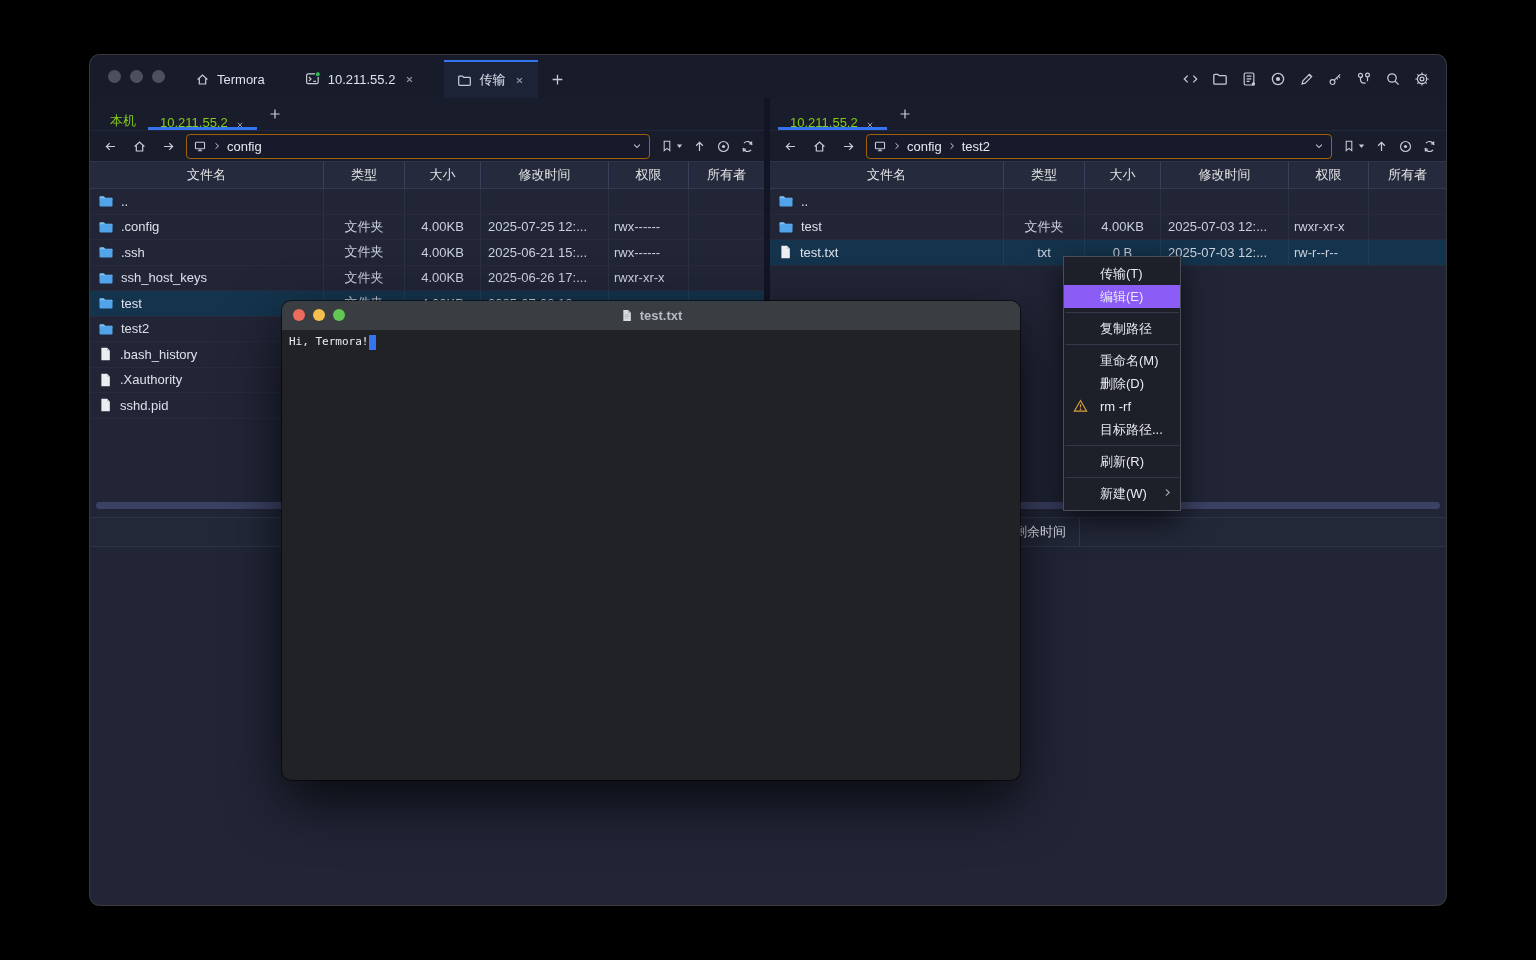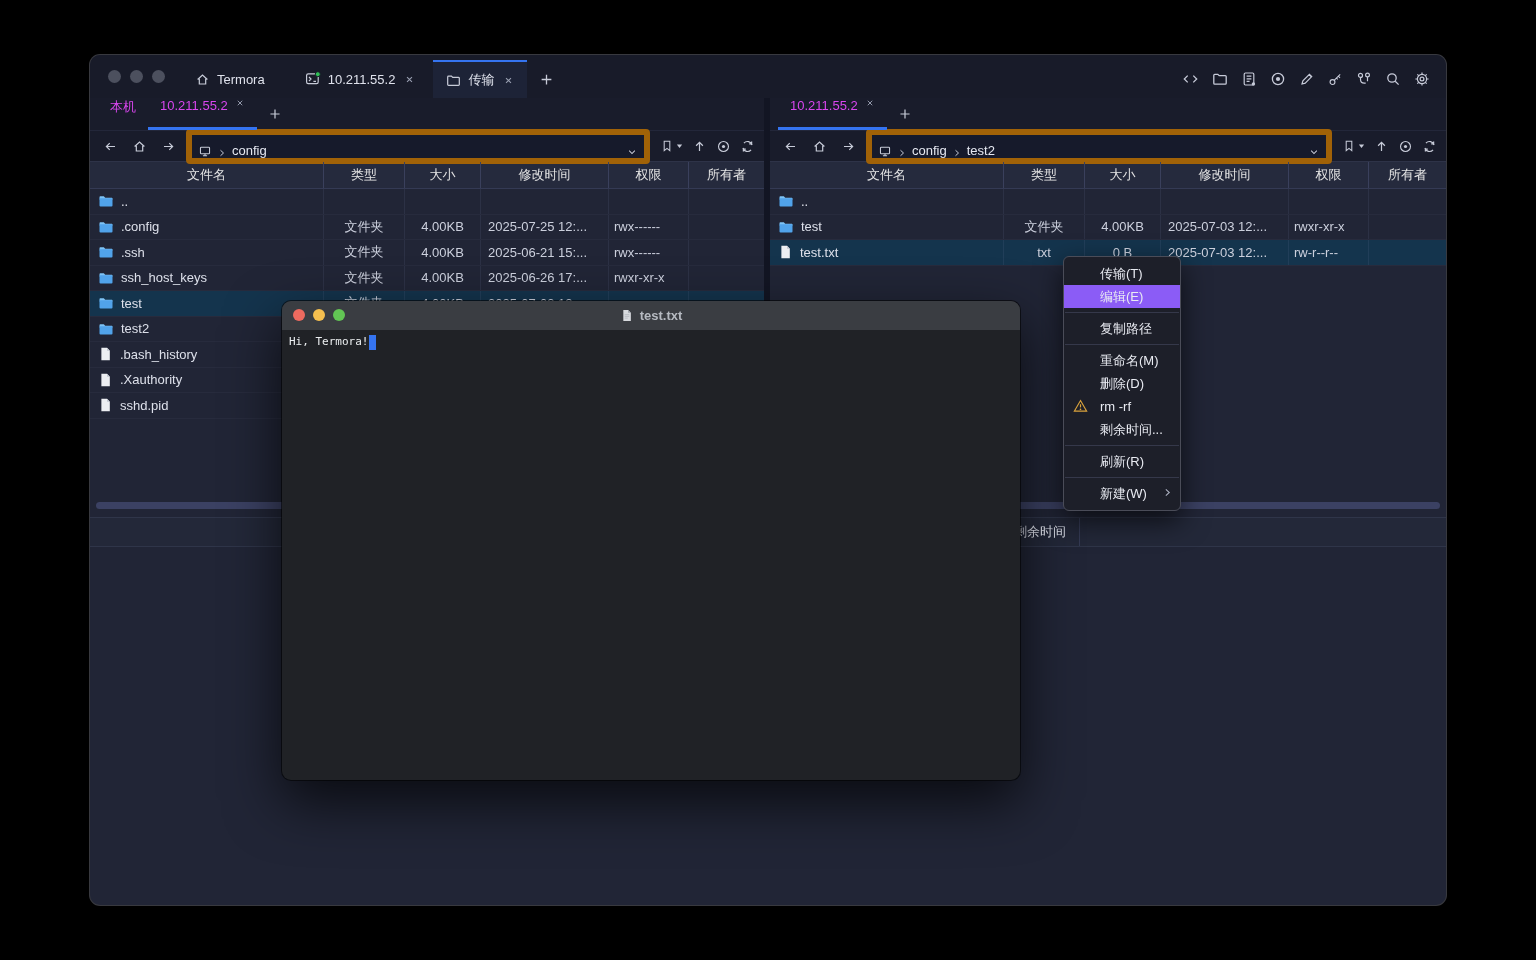--- a/index.html
+++ b/index.html
@@ -7,38 +7,38 @@
   svg{display:block}
   .ic{color:#c7cbd8}
   
   .window{position:absolute;left:90px;top:55px;width:1356px;height:850px;background:#212536;
     border-radius:10px;overflow:hidden;box-shadow:0 0 0 1px #38393f,0 28px 80px rgba(0,0,0,.75);}
   .titlebar{position:absolute;left:0;top:0;right:0;height:43px;background:#181b29;border-bottom:1px solid #262a3a;}
   .traffic{position:absolute;left:18px;top:15px;display:flex;gap:9px}
   .traffic span{width:13px;height:13px;border-radius:50%;background:#4c505e}
   .main-tabs{position:absolute;left:92px;top:5px;bottom:0;display:flex;align-items:stretch}
   .main-tab{display:flex;align-items:center;gap:7px;padding:0 13px;color:#dfe2ec}
-  .main-tab.active{background:#1d2337;border-top:2px solid #3574f0;padding-top:0;margin-left:5px}
+  .main-tab.active{background:#1d2337;border-top:2px solid #3574f0;padding-top:0;margin-left:16px}
   .main-tab .close{margin-left:2px;color:#9aa0b2}
   .tab-plus{display:flex;align-items:center;padding:0 12px;color:#c7cbd8}
   .tb-actions{position:absolute;right:16px;top:5px;bottom:0;display:flex;align-items:center;gap:13px;color:#c6cad8}
   
   .panes{position:absolute;left:0;top:43px;right:0;height:414px}
   .pane{position:absolute;top:0;bottom:0;width:674px}
   .pane.left{left:0}.pane.right{left:680px;width:676px}
   .pane-divider{position:absolute;left:674px;top:0;bottom:0;width:6px;background:#121523}
   .ptabs{height:32px;background:#191c2b;border-bottom:1px solid #23273a;display:flex;align-items:stretch;padding-left:8px}
-  .ptab{position:relative;display:flex;align-items:flex-start;gap:7px;padding:0 12px;color:#d946ef}
+  .ptab{position:relative;display:flex;align-items:flex-end;gap:7px;padding:0 12px;color:#84cc16}
   .ptab .close{color:#9aa0b2}
   .ptab.active::after{content:"";position:absolute;left:0;right:0;bottom:0;height:3px;background:#3574f0}
   .ptab-plus{display:flex;align-items:center;padding:0 11px;color:#c7cbd8}
   .ptoolbar{height:30px;background:#191c2b;display:flex;align-items:center;padding:0 9px;gap:7px}
   .navbtn{display:flex;align-items:center;justify-content:center;width:22px;height:22px;border-radius:4px}
-  .pathfield{flex:1;height:23px;border:6px solid #a16207;border-radius:4px;background:#161a2b;
-    display:flex;align-items:flex-end;padding:0 6px;gap:5px;color:#e5e8f1;min-width:0}
+  .pathfield{flex:1;height:23px;border:1px solid #a16207;border-radius:4px;background:#161a2b;
+    display:flex;align-items:center;padding:0 6px;gap:5px;color:#e5e8f1;min-width:0}
   .pathfield .spacer{flex:1}
   .tool-group{display:flex;align-items:center;gap:9px;margin-left:3px;color:#c7cbd8}
   .bm{display:flex;align-items:center;gap:2px}
   
   .thead,.frow{display:grid;grid-template-columns:234px 81px 76px 128px 80px 1fr;align-items:center}
   .thead{height:26px;background:#252a3d;border-top:1px solid #2e3348;border-bottom:1px solid #343a54;color:#e5e5e5}
   .thead div{height:100%;display:flex;align-items:center;justify-content:center;border-right:1px solid #3a405c}
   .thead div:last-child{border-right:none}
   .frow{height:25.5px;border-bottom:1px solid #272b3d;color:#dde0ea;box-sizing:border-box}
   .frow>div{height:100%;display:flex;align-items:center;border-right:1px solid rgba(120,130,170,.13);overflow:hidden;white-space:nowrap}
@@ -51,21 +51,21 @@
   
   .hscroll{position:absolute;top:447px;height:7px;border-radius:4px;background:#3b4163}
   .hscroll.l{left:6px;width:662px}.hscroll.r{left:686px;width:664px}
   .xferhead{position:absolute;left:0;right:0;top:462px;height:28px;background:#232839;
     border-top:1px solid #2f3549;border-bottom:1px solid #2f3549;display:flex;color:#e3e6f0}
   .xferhead div{height:100%;display:flex;align-items:center;justify-content:center;border-right:1px solid #353b55;box-sizing:border-box}
   .xferhead div:last-child{border-right:none}
   .xfer-c0{width:325px}.xfer-c1{width:615px}.xfer-c2{width:212px}.xfer-c3{width:84px}.xfer-c4{width:79px}.xfer-c5{flex:1}
   
   .menu{position:absolute;left:1063px;top:256px;width:118px;background:#1d1f29;border:1px solid #4a4c58;
-    border-radius:6px;padding:5px 0;box-shadow:0 10px 28px rgba(0,0,0,.65);z-index:60;box-sizing:border-box}
+    border-radius:0;padding:5px 0;box-shadow:0 10px 28px rgba(0,0,0,.65);z-index:60;box-sizing:border-box}
   .mi{position:relative;height:23px;line-height:23px;padding-left:36px;color:#e9ebf2;white-space:nowrap}
   .mi.hl{background:#8b5cf6}
   .mi .licon{position:absolute;left:9px;top:4px}
   .mi .sub{position:absolute;right:7px;top:5px;color:#aeb3c4}
   .msep{height:1px;background:#35384a;margin:4px 1px}
   
   .editor{position:absolute;left:282px;top:301px;width:738px;height:479px;border-radius:9px;overflow:hidden;
     background:#202226;box-shadow:0 0 0 1px rgba(0,0,0,.55),0 22px 55px rgba(0,0,0,.7);z-index:50}
   .etitle{position:relative;height:29px;background:#3a3d42;display:flex;align-items:center;justify-content:center;
     gap:6px;color:#b6bac1;font-weight:bold}
@@ -597,21 +597,21 @@
     <div class="msep"></div>
     <div class="mi"><span>重命名(M)</span></div>
     <div class="mi"><span>删除(D)</span></div>
     <div class="mi"><span class="licon">
         <svg width="15" height="14" viewBox="0 0 16 15">
           <path d="M8 1.6 14.6 13H1.4z" fill="none" stroke="#d9a23c" stroke-width="1.2"></path>
           <path d="M8 5.6v3.4" stroke="#d9a23c" stroke-width="1.3"></path>
           <circle cx="8" cy="11" r=".9" fill="#d9a23c"></circle>
         </svg>
       </span><span>rm -rf</span></div>
-    <div class="mi"><span>剩余时间...</span></div>
+    <div class="mi"><span>目标路径...</span></div>
     <div class="msep"></div>
     <div class="mi"><span>刷新(R)</span></div>
     <div class="msep"></div>
     <div class="mi"><span>新建(W)</span><span class="sub">
         <svg width="11" height="11" viewBox="0 0 16 16" fill="none" stroke="currentColor" stroke-width="1.5">
           <path d="M5.6 3.4 10.6 8l-5 4.6"></path>
         </svg>
       </span></div>
   </div>
 

